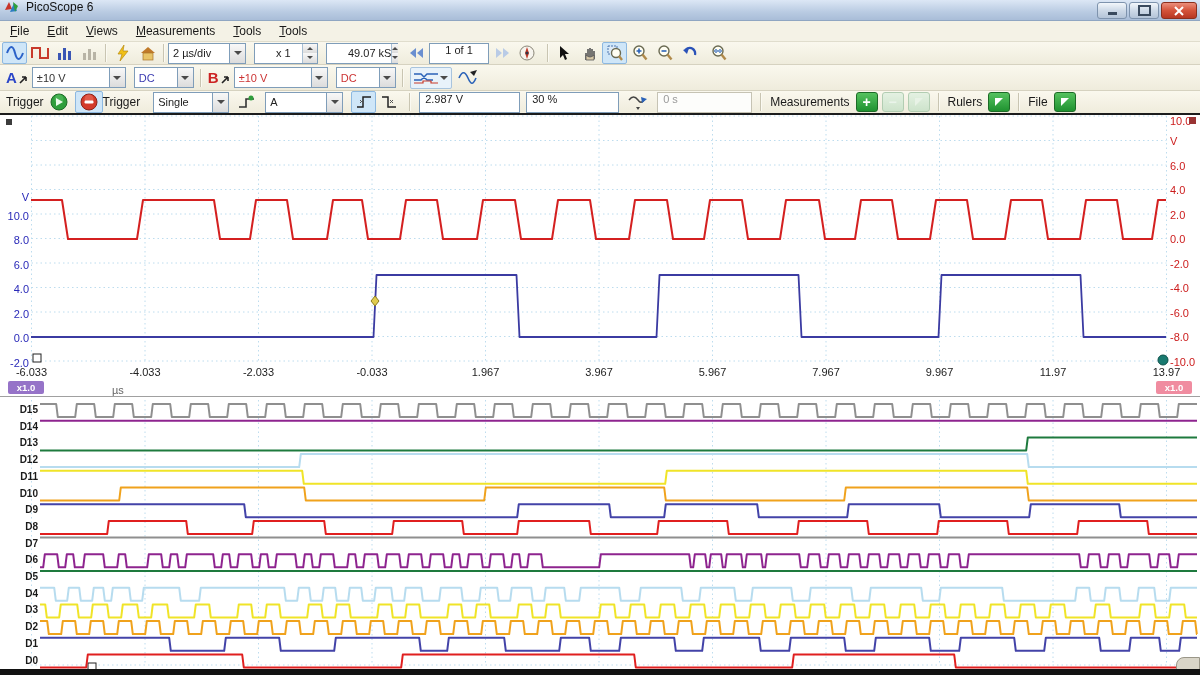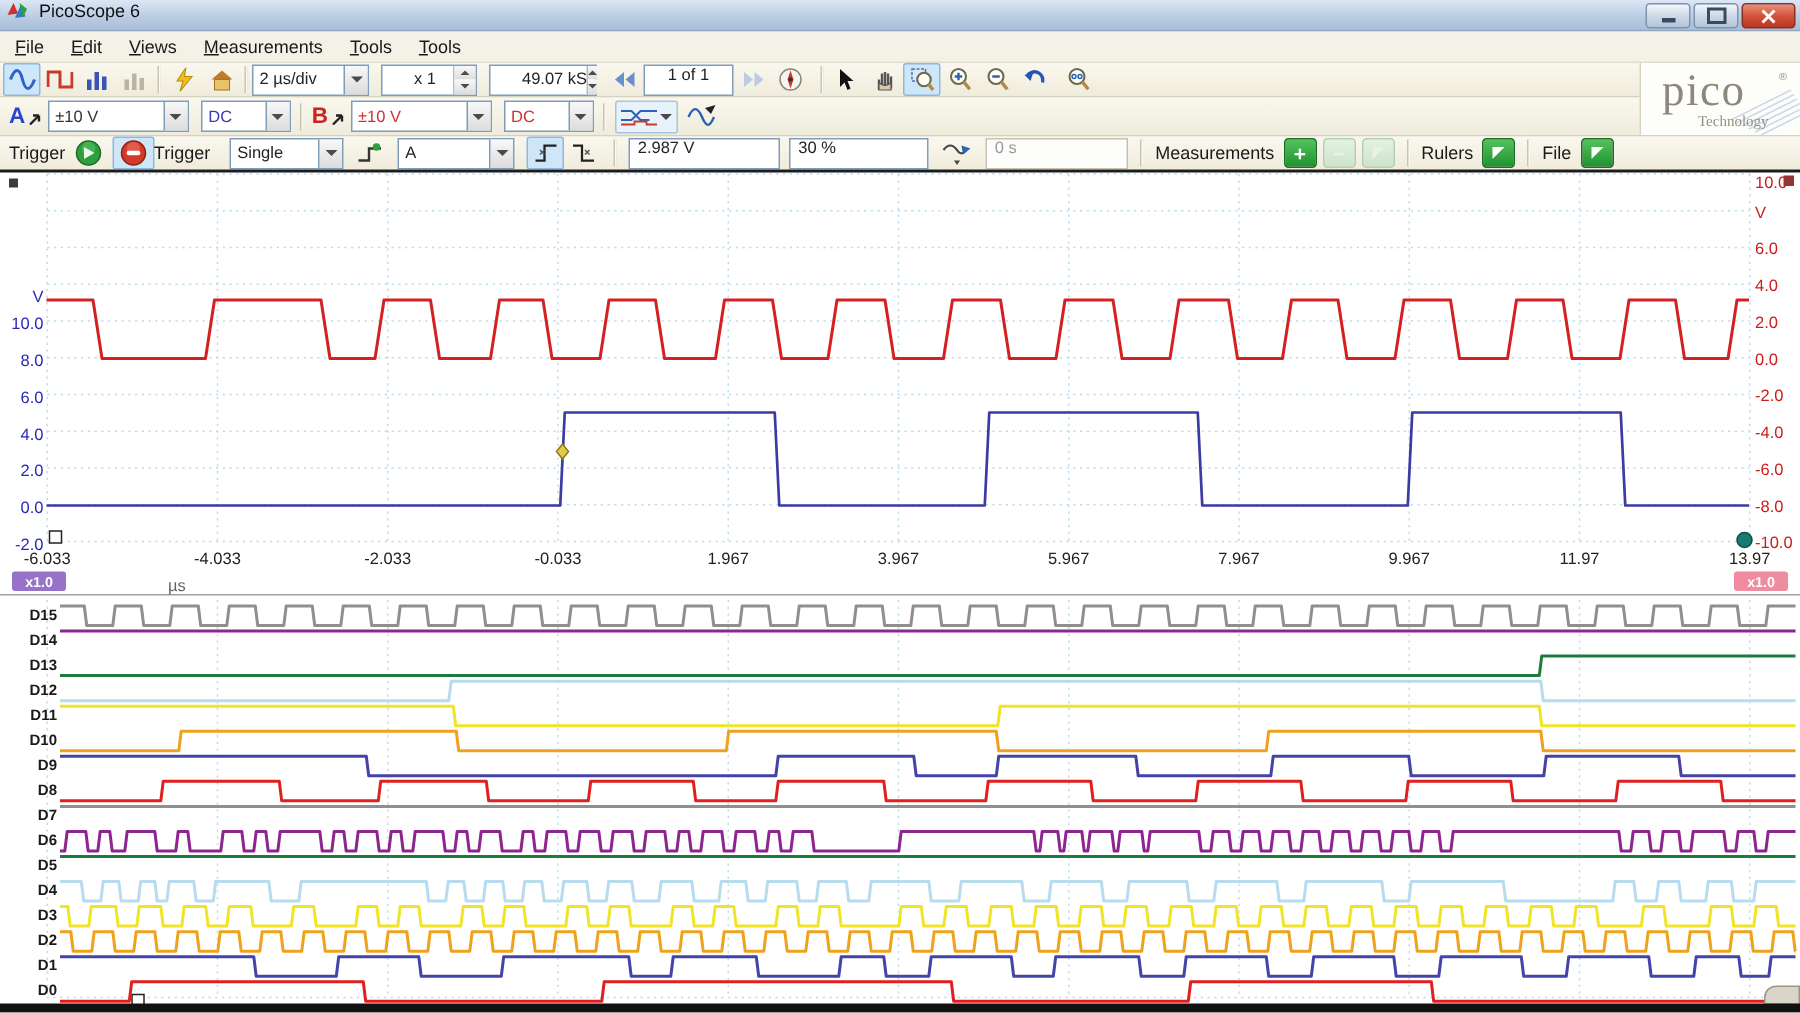--- a/index.html
+++ b/index.html
@@ -363,35 +363,20 @@
     </div>
     <div class="vsep" style="margin:0 8px"></div>
     <span class="lbl">File</span>
     <div class="greenbtn" style="margin-left:6px">
       <svg width="10" height="10">
           <polygon points="1,9 1,1 9,1" fill="#fff"></polygon>
         </svg>
     </div>
   </div>
 
-  <div id="logo">
-    <svg width="106" height="48" style="position:absolute;left:0;top:0">
-      <g stroke="#ccdcea" stroke-width="1.2">
-        <line x1="60" y1="38" x2="100" y2="18"></line>
-          <line x1="64" y1="40" x2="102" y2="21"></line>
-        <line x1="68" y1="42" x2="104" y2="24"></line>
-          <line x1="72" y1="44" x2="106" y2="27"></line>
-        <line x1="76" y1="46" x2="106" y2="31"></line>
-          <line x1="80" y1="48" x2="106" y2="35"></line>
-      </g>
-    </svg>
-    <span class="brand">pico</span>
-    <span class="rmark">®</span>
-    <span class="tag">Technology</span>
-  </div>
 
   <div id="scope">
     <svg id="scope-svg" width="1200" height="557">
         <line x1="31.5" y1="1" x2="31.5" y2="246" stroke="#bddcee" stroke-width="1" stroke-dasharray="1.5 3"></line>
         <line x1="31.5" y1="285" x2="31.5" y2="550" stroke="#bddcee" stroke-width="1" stroke-dasharray="1.5 3"></line>
         <line x1="145" y1="1" x2="145" y2="246" stroke="#bddcee" stroke-width="1" stroke-dasharray="1.5 3"></line>
         <line x1="145" y1="285" x2="145" y2="550" stroke="#bddcee" stroke-width="1" stroke-dasharray="1.5 3"></line>
         <line x1="258.5" y1="1" x2="258.5" y2="246" stroke="#bddcee" stroke-width="1" stroke-dasharray="1.5 3"></line>
         <line x1="258.5" y1="285" x2="258.5" y2="550" stroke="#bddcee" stroke-width="1" stroke-dasharray="1.5 3"></line>
         <line x1="372" y1="1" x2="372" y2="246" stroke="#bddcee" stroke-width="1" stroke-dasharray="1.5 3"></line>

